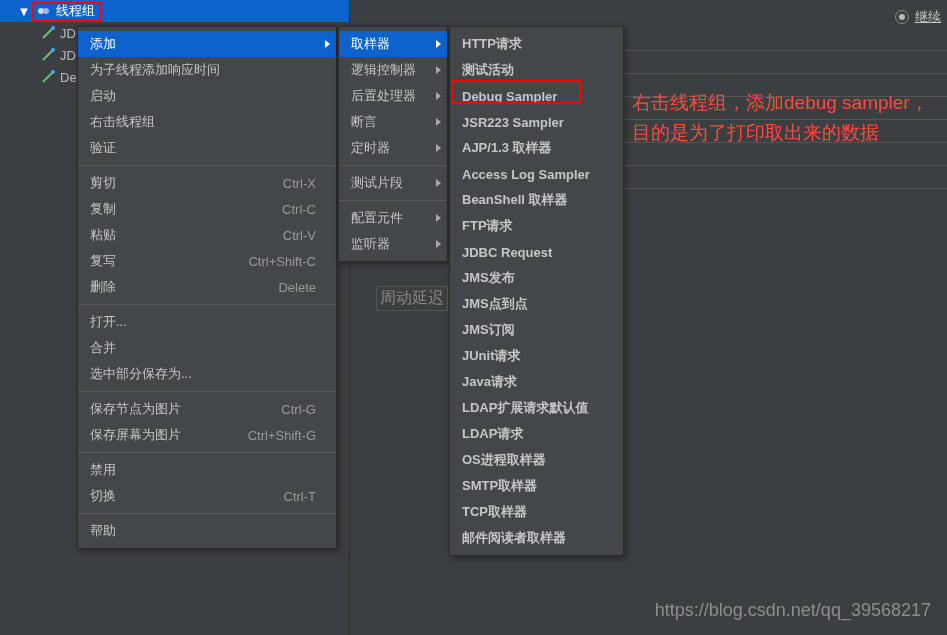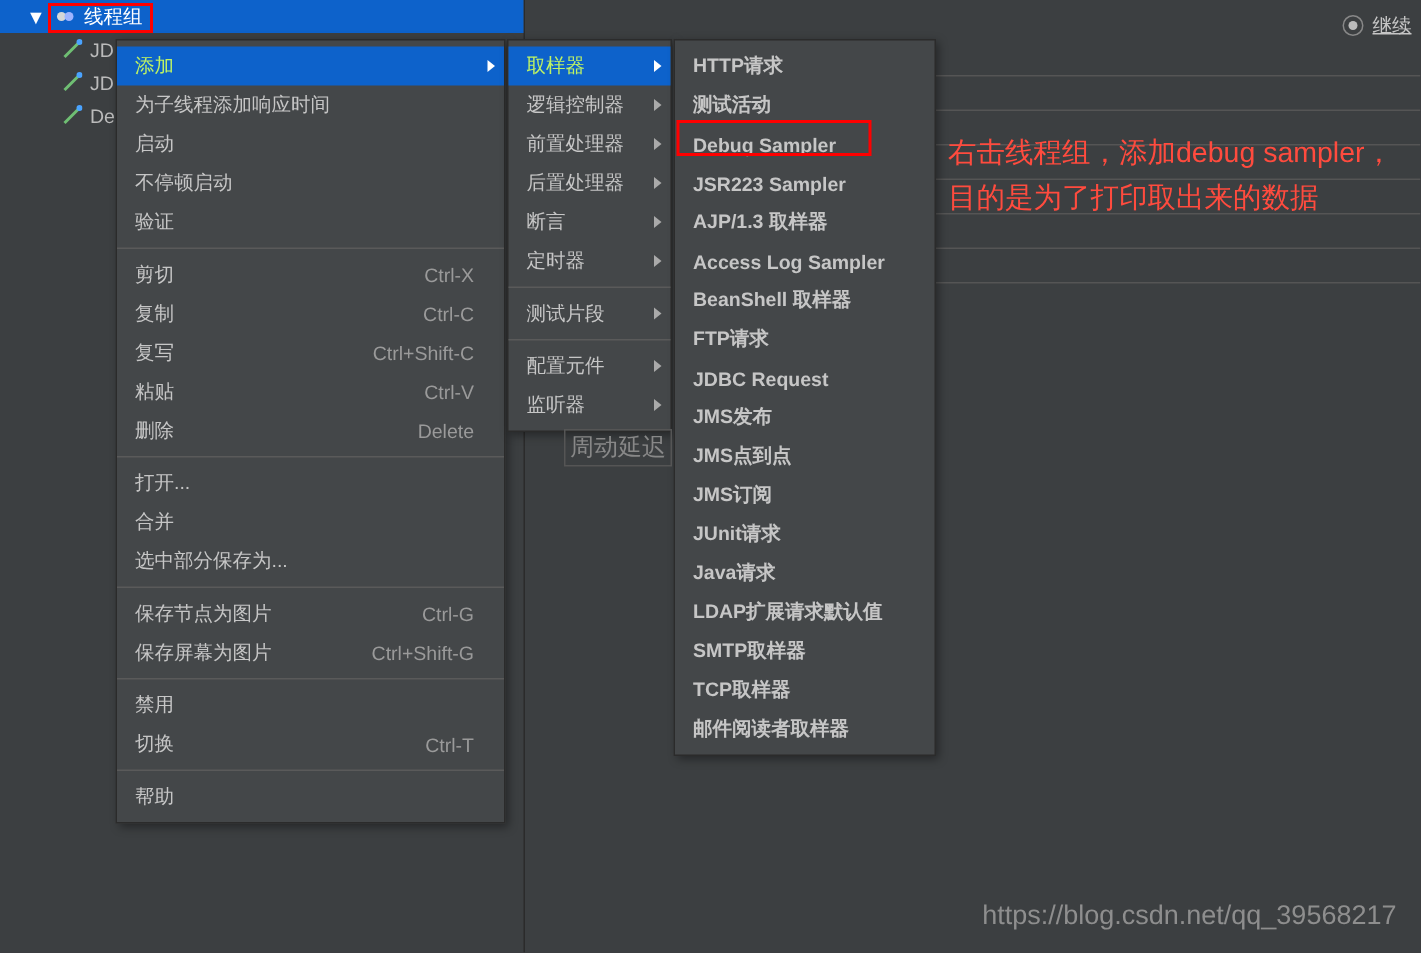--- a/index.html
+++ b/index.html
@@ -20,21 +20,21 @@
   .menu {
     position: absolute;
     background: #444749; border: 1px solid #2b2b2b;
     box-shadow: 2px 2px 6px rgba(0,0,0,0.4);
     padding: 4px 0;
   }
   .mi {
     display:flex; align-items:center; height:26px; padding:0 20px 0 12px;
     color:#c6c6c6; white-space:nowrap; position:relative; min-width:100%;
   }
-  .mi.sel { background:#0d62cb; color:#bef264;justify-content:center; }
+  .mi.sel { background:#0d62cb; color:#ffffff;justify-content:center; }
   .mi.dis { color:#6e6e6e; }
   .mi .lbl { flex:1; }
   .mi .sc { color:#9a9a9a; padding-left:28px; }
   .sep { height:1px; background:#5a5a5a; margin:4px 0; }
   .arr { position:absolute; right:6px; top:50%; transform:translateY(-50%); width:0;height:0;
     border-top:4px solid transparent; border-bottom:4px solid transparent; border-left:5px solid #aaa; }
   .mi.sel .arr { border-left-color:#fff; }
 
   .anno { position:absolute; left:632px; top:88px; width:300px; color:#ff4b3e; font-size:19px; line-height:30px; }
   .radio-row { position:absolute; top:8px; right:6px; display:flex; align-items:center; gap:6px; color:#c6c6c6;text-decoration:underline;}
@@ -109,41 +109,41 @@
       <span class="lbl">添加</span>
       <span class="arr"></span>
     </div>
   <div class="mi">
       <span class="lbl">为子线程添加响应时间</span>
     </div>
   <div class="mi">
       <span class="lbl">启动</span>
     </div>
   <div class="mi">
-      <span class="lbl">不停顿启动</span>
+      <span class="lbl">右击线程组</span>
     </div>
   <div class="mi">
       <span class="lbl">验证</span>
     </div>
   <div class="sep"></div>
   <div class="mi">
       <span class="lbl">剪切</span>
       <span class="sc">Ctrl-X</span>
     </div>
   <div class="mi">
       <span class="lbl">复制</span>
       <span class="sc">Ctrl-C</span>
     </div>
   <div class="mi">
+      <span class="lbl">粘贴</span>
+      <span class="sc">Ctrl-V</span>
+    </div>
+  <div class="mi">
       <span class="lbl">复写</span>
       <span class="sc">Ctrl+Shift-C</span>
-    </div>
-  <div class="mi">
-      <span class="lbl">粘贴</span>
-      <span class="sc">Ctrl-V</span>
     </div>
   <div class="mi">
       <span class="lbl">删除</span>
       <span class="sc">Delete</span>
     </div>
   <div class="sep"></div>
   <div class="mi">
       <span class="lbl">打开...</span>
     </div>
   <div class="mi">
@@ -178,24 +178,20 @@
 <div class="menu" style="left:338px; top:26px; width:110px;">
   <div class="mi sel">
       <span class="lbl">取样器</span>
       <span class="arr"></span>
     </div>
   <div class="mi">
       <span class="lbl">逻辑控制器</span>
       <span class="arr"></span>
     </div>
   <div class="mi">
-      <span class="lbl">前置处理器</span>
-      <span class="arr"></span>
-    </div>
-  <div class="mi">
       <span class="lbl">后置处理器</span>
       <span class="arr"></span>
     </div>
   <div class="mi">
       <span class="lbl">断言</span>
       <span class="arr"></span>
     </div>
   <div class="mi">
       <span class="lbl">定时器</span>
       <span class="arr"></span>
@@ -256,20 +252,26 @@
     <div class="mi">
       <span class="lbl">JUnit请求</span>
     </div>
     <div class="mi">
       <span class="lbl">Java请求</span>
     </div>
     <div class="mi">
       <span class="lbl">LDAP扩展请求默认值</span>
     </div>
     <div class="mi">
+      <span class="lbl">LDAP请求</span>
+    </div>
+    <div class="mi">
+      <span class="lbl">OS进程取样器</span>
+    </div>
+    <div class="mi">
       <span class="lbl">SMTP取样器</span>
     </div>
     <div class="mi">
       <span class="lbl">TCP取样器</span>
     </div>
     <div class="mi">
       <span class="lbl">邮件阅读者取样器</span>
     </div>
   </div>
 

